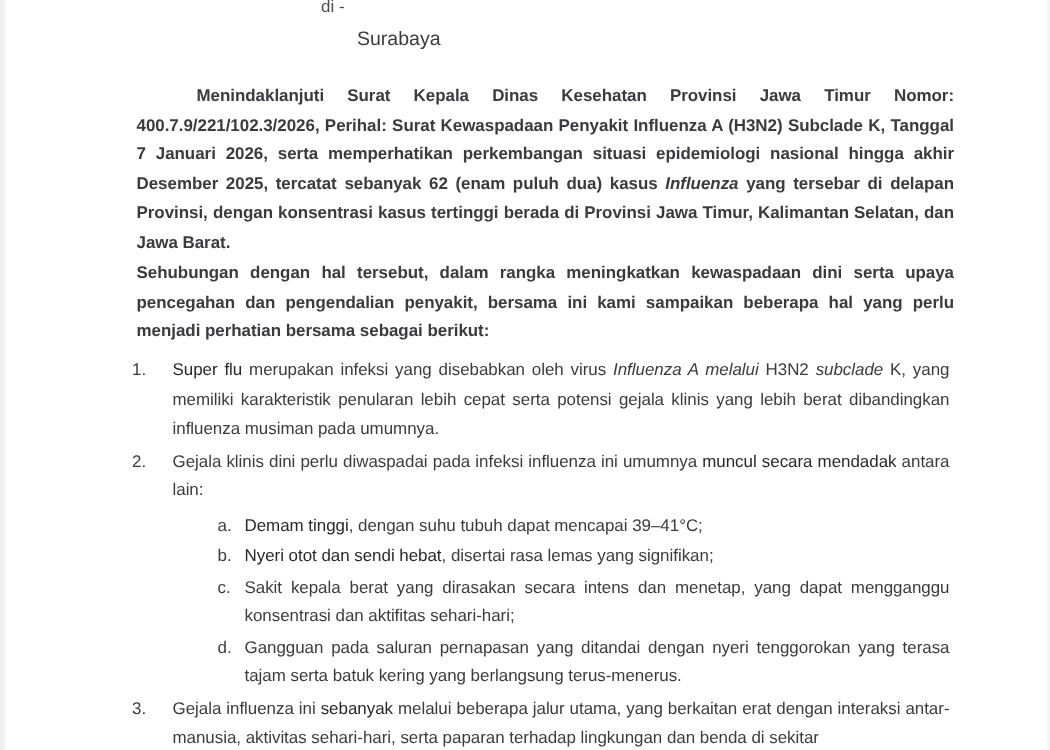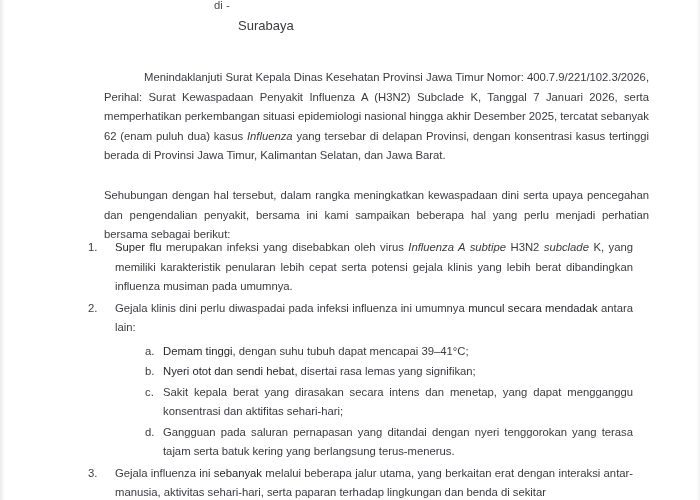--- a/index.html
+++ b/index.html
@@ -81,21 +81,22 @@
   .addr .line-city {
     font-size: 13px;
     line-height: 19px;
     color: #3b3b3f;
     padding-left: 24px;
     margin-top: 1px;
   }
 
   
   p.para {
-    margin: 16px;
+    margin: 3px;
+    font-weight: bold;
   }
   p.para.indent {
     text-indent: 40px;
   }
 
   .para-1 { position: absolute; left: 0;  top: 52px;  width: 545px; }
   .para-2 { position: absolute; left: 0;  top: 170px; width: 545px; }
 
   
   .list1 {
@@ -161,21 +162,21 @@
     </div>
 
     <p class="txt para para-1 indent"><span>Menindaklanjuti Surat Kepala Dinas Kesehatan Provinsi Jawa Timur Nomor: 400.7.9/221/102.3/2026, Perihal: Surat Kewaspadaan Penyakit Influenza A (H3N2) Subclade K, Tanggal 7 Januari 2026, serta memperhatikan perkembangan situasi epidemiologi nasional hingga akhir Desember 2025, tercatat sebanyak 62 (enam puluh dua) kasus </span><i>Influenza</i><span> yang tersebar di delapan Provinsi, dengan konsentrasi kasus tertinggi berada di Provinsi Jawa Timur, Kalimantan Selatan, dan Jawa Barat.</span></p>
 
     <p class="txt para para-2"><span>Sehubungan dengan hal tersebut, dalam rangka meningkatkan kewaspadaan dini serta upaya pencegahan dan pengendalian penyakit, bersama ini kami sampaikan beberapa hal yang perlu menjadi perhatian bersama sebagai berikut:</span></p>
 
     <div class="list1">
 
       <div class="li1 txt">
         <span class="marker">1.</span>
-        <span class="content"><b>Super flu</b><span> merupakan infeksi yang disebabkan oleh virus </span><i>Influenza A subtipe</i><span> H3N2 </span><i>subclade</i><span> K, yang memiliki karakteristik penularan lebih cepat serta potensi gejala klinis yang lebih berat dibandingkan influenza musiman pada umumnya.</span></span>
+        <span class="content"><b>Super flu</b><span> merupakan infeksi yang disebabkan oleh virus </span><i>Influenza A melalui</i><span> H3N2 </span><i>subclade</i><span> K, yang memiliki karakteristik penularan lebih cepat serta potensi gejala klinis yang lebih berat dibandingkan influenza musiman pada umumnya.</span></span>
       </div>
 
       <div class="li1 txt">
         <span class="marker">2.</span>
         <span class="content"><span>Gejala klinis dini perlu diwaspadai pada infeksi influenza ini umumnya </span><b>muncul secara mendadak</b><span> antara lain:</span></span>
 
         <div class="list2">
           <div class="li2">
             <span class="marker">a.</span>
             <span class="content"><b>Demam tinggi</b><span>, dengan suhu tubuh dapat mencapai 39–41°C;</span></span>

